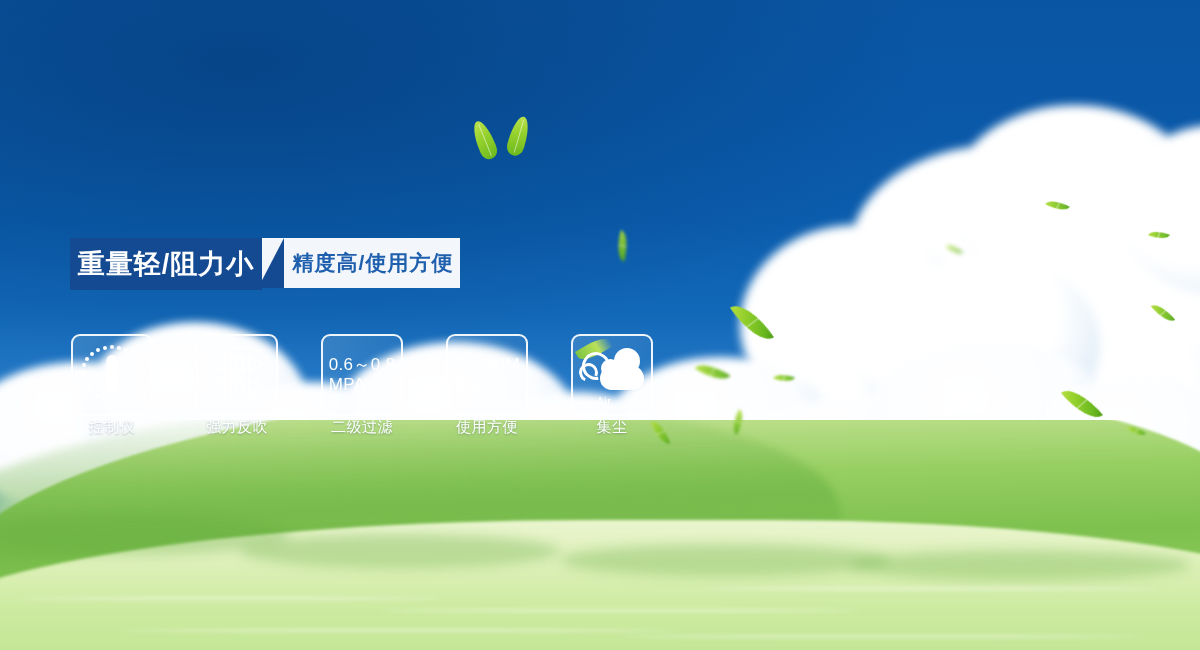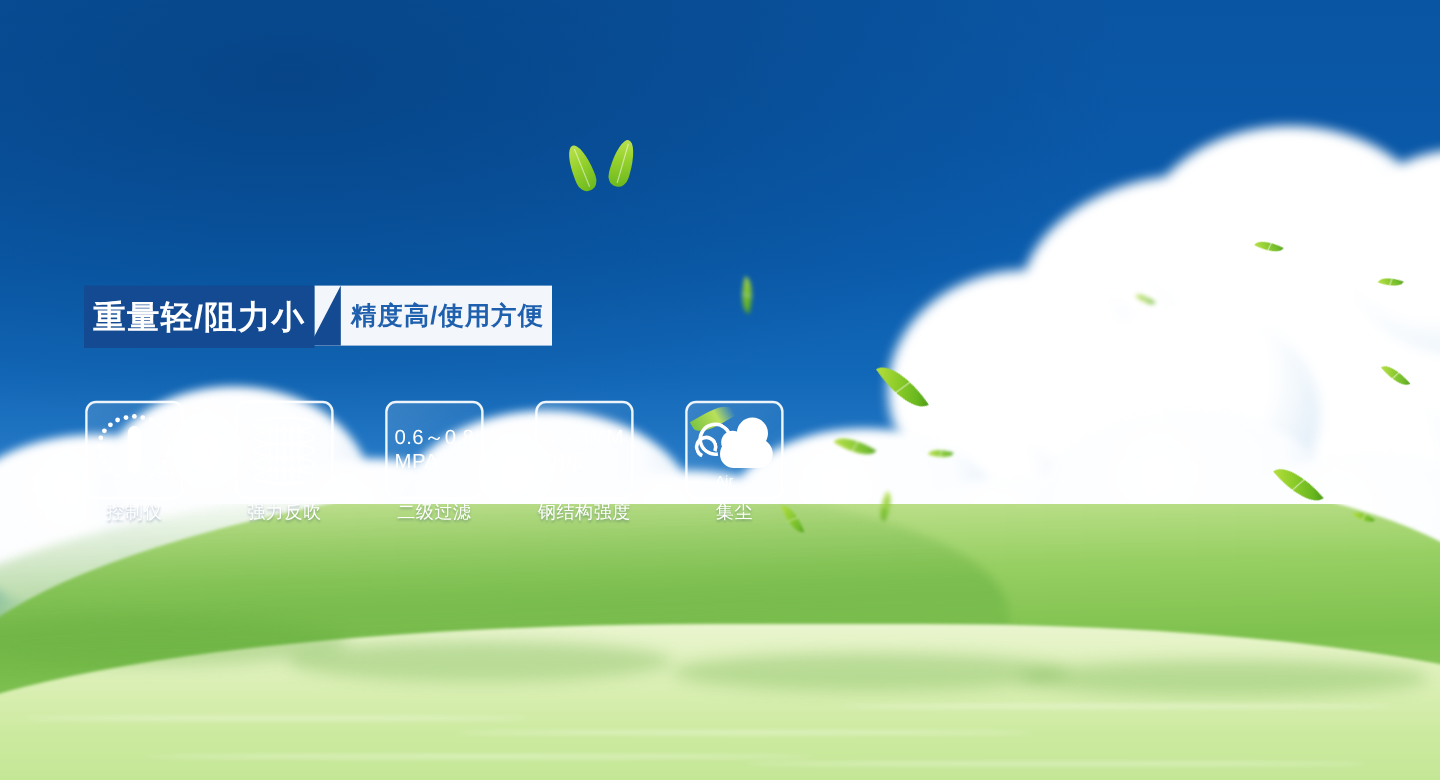--- a/index.html
+++ b/index.html
@@ -374,21 +374,21 @@
       <div class="feat-label">二级过滤</div>
     </div>
 
     <div class="feat">
       <div class="feat-box">
         <div class="feat-text">
           <span>3～8MM</span>
           <span class="l2">钢板</span>
         </div>
       </div>
-      <div class="feat-label">钢结构强度</div>
+      <div class="feat-label">使用方便</div>
     </div>
 
     <div class="feat">
       <div class="feat-box">
         <div class="airicon">
           <div class="gleaf"></div>
           <div class="c1b"></div>
           <div class="puff" style="right:6px;bottom:30px;width:26px;height:26px;"></div>
           <div class="puff" style="right:26px;bottom:26px;width:19px;height:19px;"></div>
           <div class="swirl"></div>

